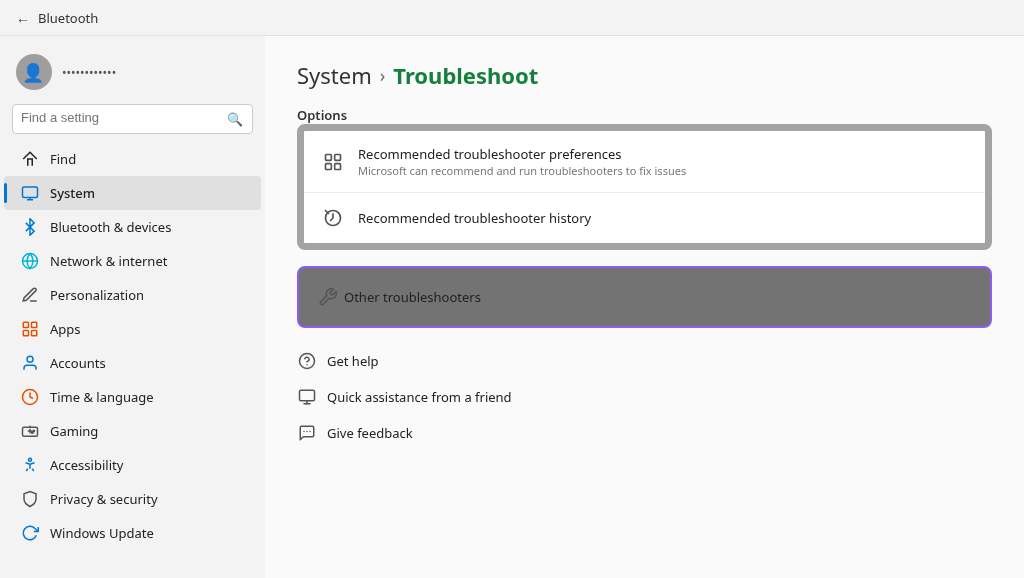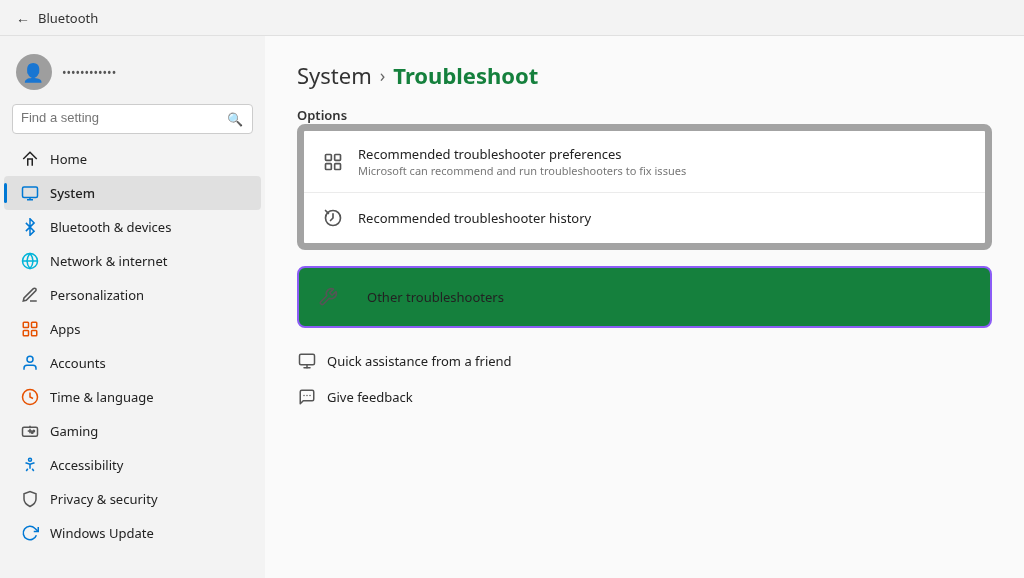--- a/index.html
+++ b/index.html
@@ -218,24 +218,24 @@
     }
     .option-subtitle {
       font-size: 11px;
       color: #777;
     }
 
     
     .highlighted-card {
       border: 2.5px solid #8b5cf6;
       border-radius: 8px;
-      background: #15803d;
-      display: flex;
-      align-items: center;
-      gap: 28px;
+      background: #737373;
+      display: flex;
+      align-items: center;
+      gap: 5px;
       padding: 18px;
       margin-bottom: 16px;
       cursor: pointer;
     }
 
     
     .bottom-links {
       display: flex;
       flex-direction: column;
       gap: 2px;
@@ -286,21 +286,21 @@
     </div>
 
     <div id="nav-list">
         <div class="nav-item">
           <div class="nav-icon">
             <svg width="18" height="18" viewBox="0 0 24 24" fill="none" stroke="currentColor" stroke-width="2">
               <path d="M3 12L12 3l9 9"></path>
               <path d="M9 21V12h6v9"></path>
             </svg>
           </div>
-          <span class="nav-label">Home</span>
+          <span class="nav-label">Find</span>
         </div>
         <div class="nav-item active">
           <div class="nav-icon">
             <svg width="18" height="18" viewBox="0 0 24 24" fill="none" stroke="#0078d4" stroke-width="2">
               <rect x="2" y="4" width="20" height="14" rx="2"></rect>
               <line x1="8" y1="21" x2="16" y2="21"></line>
               <line x1="12" y1="18" x2="12" y2="21"></line>
             </svg>
           </div>
           <span class="nav-label">System</span>
@@ -456,20 +456,30 @@
 
         <svg width="20" height="20" viewBox="0 0 24 24" fill="none" stroke="#555" stroke-width="2" stroke-linecap="round" stroke-linejoin="round">
           <path d="M14.7 6.3a1 1 0 0 0 0 1.4l1.6 1.6a1 1 0 0 0 1.4 0l3.77-3.77a6 6 0 0 1-7.94 7.94l-6.91 6.91a2.12 2.12 0 0 1-3-3l6.91-6.91a6 6 0 0 1 7.94-7.94l-3.76 3.76z"></path>
         </svg>
       </div>
       <span class="option-title">Other troubleshooters</span>
     </div>
 
     <div class="bottom-links">
 
+      <div class="bottom-link-item">
+        <div class="bottom-link-icon">
+          <svg width="18" height="18" viewBox="0 0 24 24" fill="none" stroke="#555" stroke-width="2" stroke-linecap="round" stroke-linejoin="round">
+            <circle cx="12" cy="12" r="10"></circle>
+            <path d="M9.09 9a3 3 0 0 1 5.83 1c0 2-3 3-3 3"></path>
+            <line x1="12" y1="17" x2="12.01" y2="17"></line>
+          </svg>
+        </div>
+        <span class="bottom-link-label">Get help</span>
+      </div>
 
       <div class="bottom-link-item">
         <div class="bottom-link-icon">
           <svg width="18" height="18" viewBox="0 0 24 24" fill="none" stroke="#555" stroke-width="2" stroke-linecap="round" stroke-linejoin="round">
             <rect x="2" y="3" width="20" height="14" rx="2"></rect>
             <line x1="8" y1="21" x2="16" y2="21"></line>
             <line x1="12" y1="17" x2="12" y2="21"></line>
           </svg>
         </div>
         <span class="bottom-link-label">Quick assistance from a friend</span>

